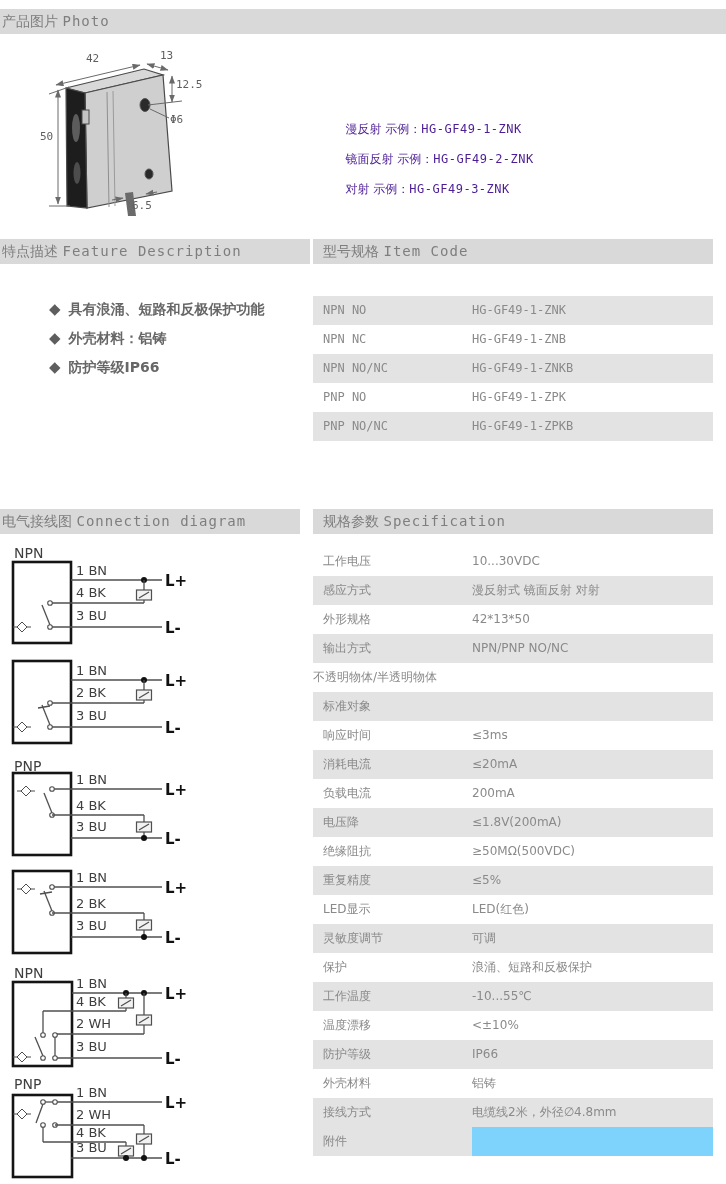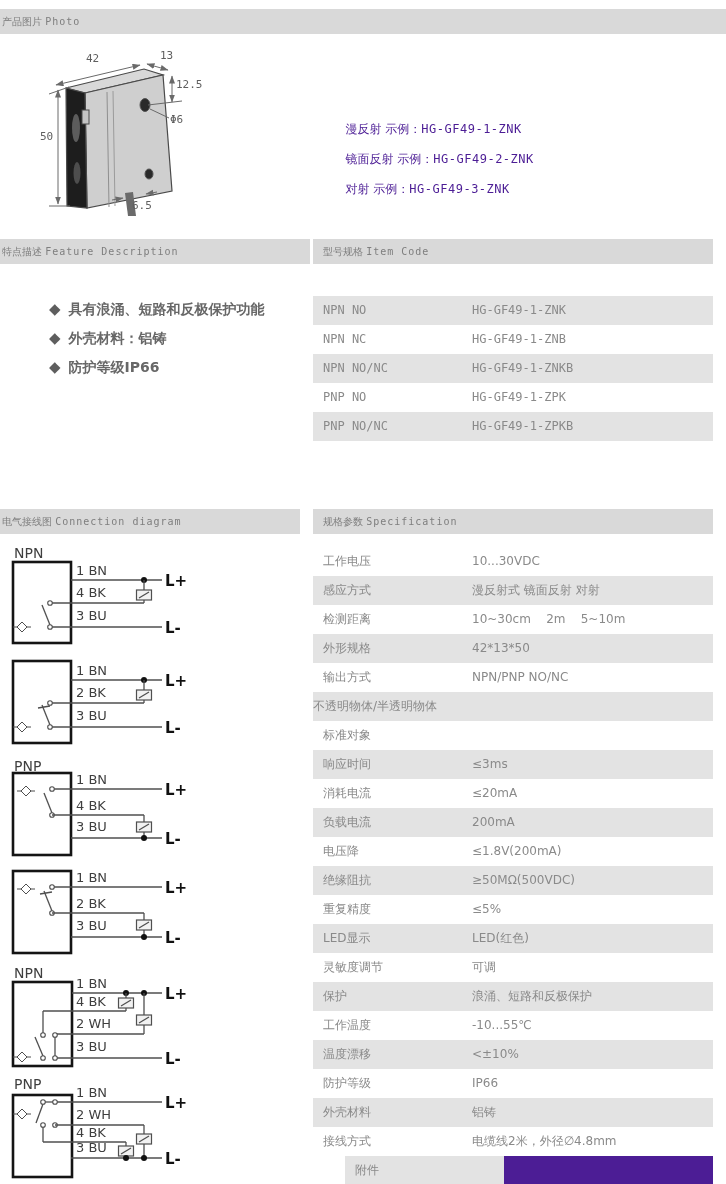--- a/index.html
+++ b/index.html
@@ -1,20 +1,20 @@
 <!DOCTYPE html>
 <html><head>
 <meta charset="utf-8">
 <style>
   html,body{margin:0;padding:0;background:#fff;}
   #page{position:relative;width:726px;height:1184px;overflow:hidden;background:#fff;
         font-family:"DejaVu Sans",sans-serif;}
   .mono{font-family:"DejaVu Sans Mono",monospace;}
   
-  .bar{position:absolute;height:25px;background:#d9d9d9;color:#7e7e7e;font-size:10px;
+  .bar{position:absolute;height:25px;background:#d9d9d9;color:#7e7e7e;font-size:14px;
        line-height:25px;white-space:nowrap;overflow:hidden;}
   .bar .zh{padding-left:2px;}
   .bar .en{font-family:"DejaVu Sans Mono",monospace;letter-spacing:1px;}
   
   .examples{position:absolute;left:315px;top:84px;}
   .example-line{height:30px;line-height:30px;font-size:12px;color:#4c1d95;white-space:pre;}
   .example-line .mono{letter-spacing:.5px;}
   
   .features{position:absolute;left:10px;top:266px;}
   .feature{height:29px;line-height:29px;font-size:14px;font-weight:bold;color:#676767;white-space:pre;}
@@ -22,21 +22,21 @@
   
   .tbl{position:absolute;left:313px;width:400px;}
   .tbl .row{display:flex;height:29px;line-height:29px;font-size:12px;color:#8a8a8a;}
   .tbl .cell{white-space:pre;overflow:hidden;}
   .tbl .c1{flex:0 0 159px;padding-left:10px;box-sizing:border-box;}
   .tbl .c2{flex:1;}
   #code-table{top:296px;}
   #code-table .row:nth-of-type(odd){background:#e3e3e3;}
   #spec-table{top:547px;}
   #spec-table .row:nth-of-type(even){background:#e3e3e3;}
-  #spec-table .row:last-of-type{background:#4c1d95;margin-left:32px;}
+  #spec-table .row:last-of-type{background:#7dd3fc;}
   #spec-table .row:last-of-type .c1{background:#e3e3e3;}
   
   .diag{position:absolute;left:0;}
   .diag text{font-family:"DejaVu Sans",sans-serif;}
   .wlbl{font-size:13px;fill:#3f3f3f;}
   .plbl{font-size:14px;fill:#3f3f3f;}
   .rail{font-size:15px;font-weight:bold;fill:#101010;}
   .wire{stroke:#4f4f4f;stroke-width:1.3;fill:none;}
   .sbox{stroke:#141414;stroke-width:2.6;fill:none;}
   .load{fill:#f2f2f2;stroke:#4f4f4f;stroke-width:1.2;}
@@ -183,24 +183,20 @@
       <div class="row">
         <span class="cell c1">工作电压</span>
         <span class="cell c2">10...30VDC</span>
       </div>
 
       <div class="row">
         <span class="cell c1">感应方式</span>
         <span class="cell c2">漫反射式 镜面反射 对射</span>
       </div>
 
-      <div class="row">
-        <span class="cell c1">检测距离</span>
-        <span class="cell c2">10~30cm    2m    5~10m</span>
-      </div>
 
       <div class="row">
         <span class="cell c1">外形规格</span>
         <span class="cell c2">42*13*50</span>
       </div>
 
       <div class="row">
         <span class="cell c1">输出方式</span>
         <span class="cell c2">NPN/PNP NO/NC</span>
       </div>

